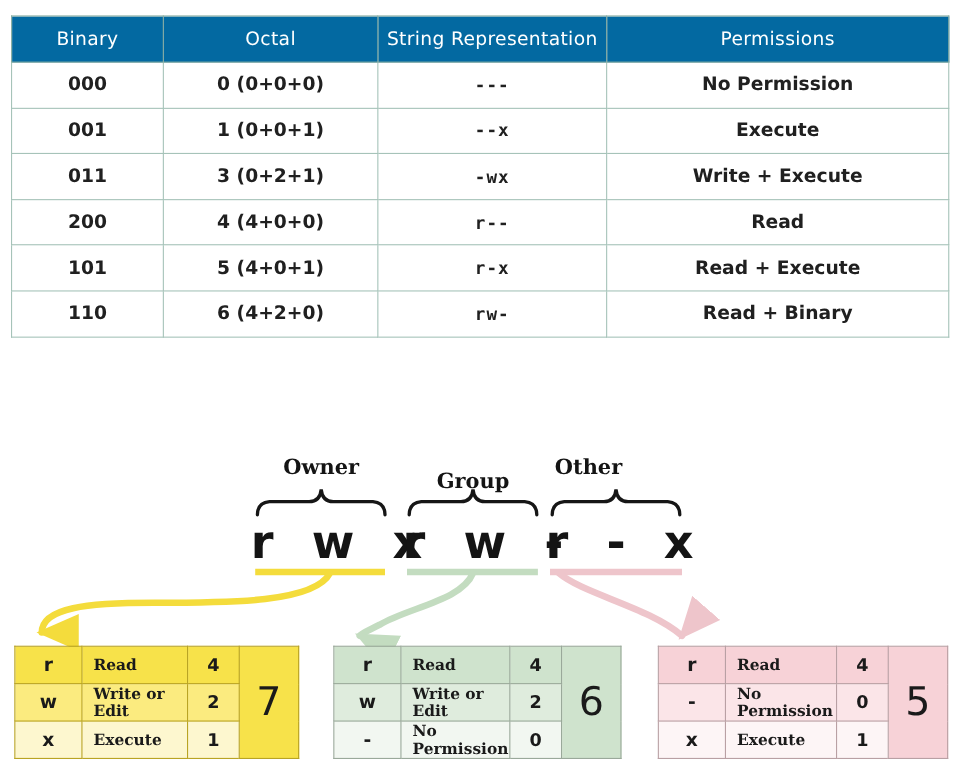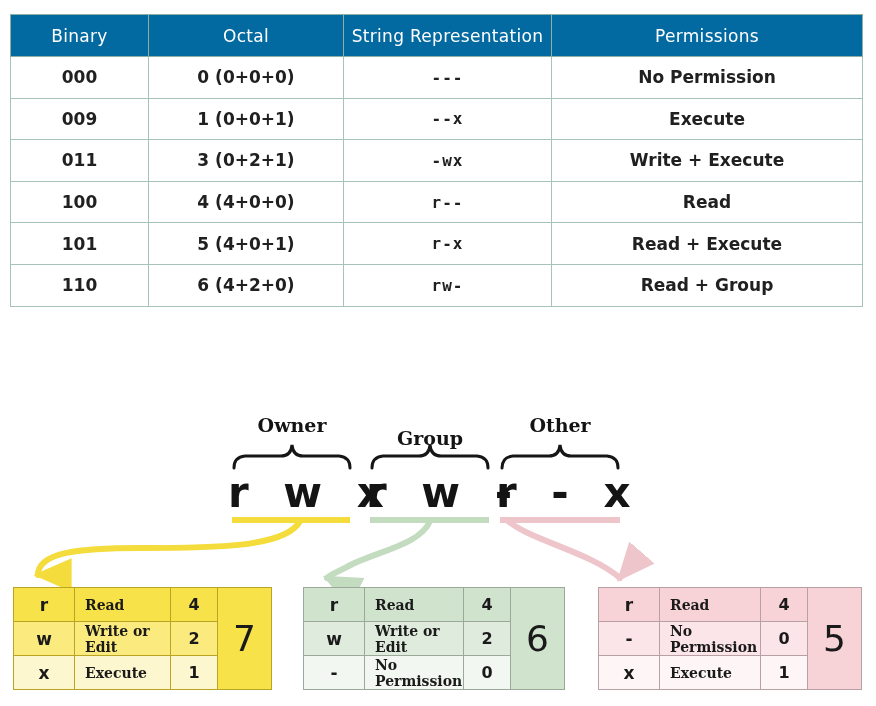--- a/index.html
+++ b/index.html
@@ -71,21 +71,21 @@
     position: absolute;
     font-family: "DejaVu Serif", serif;
     font-weight: bold;
     font-size: 19px;
     color: #141414;
     text-align: center;
     white-space: nowrap;
   }
   #label-owner { left: 237px; top: 14px; width: 110px; }
   #label-group { left: 375px; top: 14px; width: 110px; margin-top: 13px; }
-  #label-other { left: 505px; top: 14px; width: 110px; }
+  #label-other { left: 480px; top: 14px; width: 110px; }
 
   .rwx-letters {
     position: absolute;
     top: 70px;
     height: 46px;
     font-family: "DejaVu Sans", sans-serif;
     font-weight: bold;
     font-size: 42px;
     letter-spacing: 10px;
     color: #141414;
@@ -193,48 +193,48 @@
     </tr>
   </thead>
   <tbody>
     <tr>
       <td>000</td>
       <td>0 (0+0+0)</td>
       <td class="mono">---</td>
       <td>No Permission</td>
     </tr>
     <tr>
-      <td>009</td>
+      <td>001</td>
       <td>1 (0+0+1)</td>
       <td class="mono">--x</td>
       <td>Execute</td>
     </tr>
     <tr>
       <td>011</td>
       <td>3 (0+2+1)</td>
       <td class="mono">-wx</td>
       <td>Write + Execute</td>
     </tr>
     <tr>
-      <td>100</td>
+      <td>200</td>
       <td>4 (4+0+0)</td>
       <td class="mono">r--</td>
       <td>Read</td>
     </tr>
     <tr>
       <td>101</td>
       <td>5 (4+0+1)</td>
       <td class="mono">r-x</td>
       <td>Read + Execute</td>
     </tr>
     <tr>
       <td>110</td>
       <td>6 (4+2+0)</td>
       <td class="mono">rw-</td>
-      <td>Read + Group</td>
+      <td>Read + Binary</td>
     </tr>
   </tbody>
 </table>
 
 <div id="rwx-diagram">
   <div class="grp-label" id="label-owner">Owner</div>
   <div class="grp-label" id="label-group">Group</div>
   <div class="grp-label" id="label-other">Other</div>
 
   <svg width="876" height="160" style="position:absolute;left:0;top:0;">

